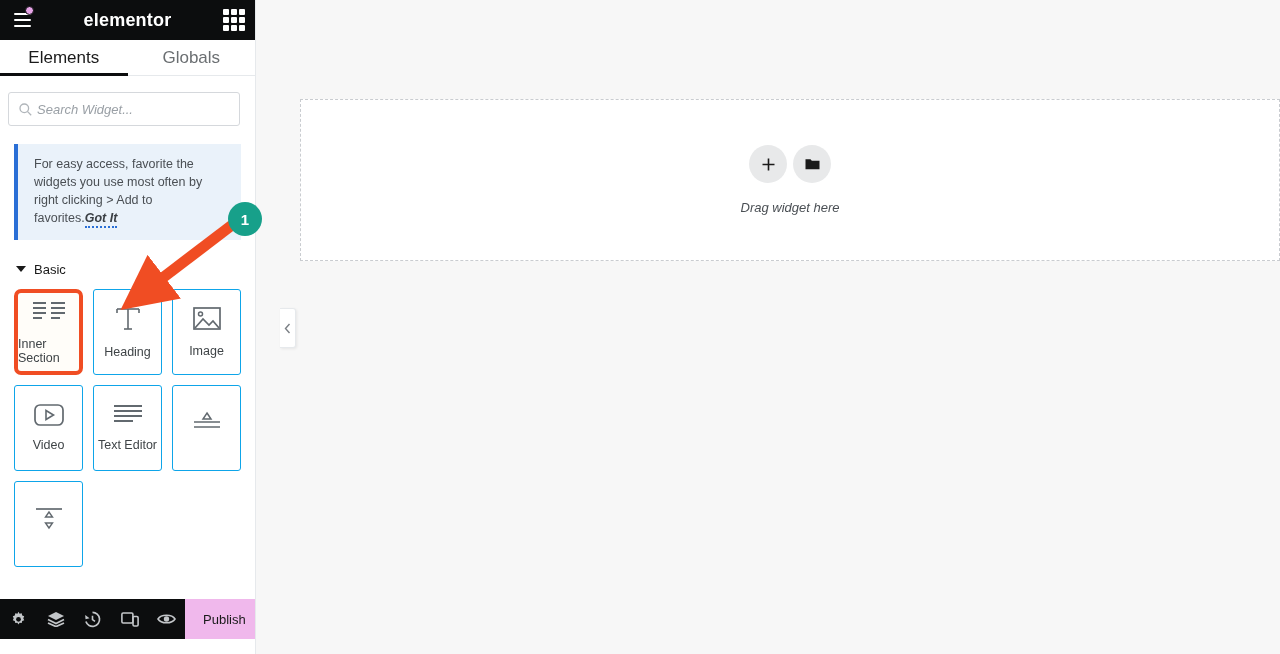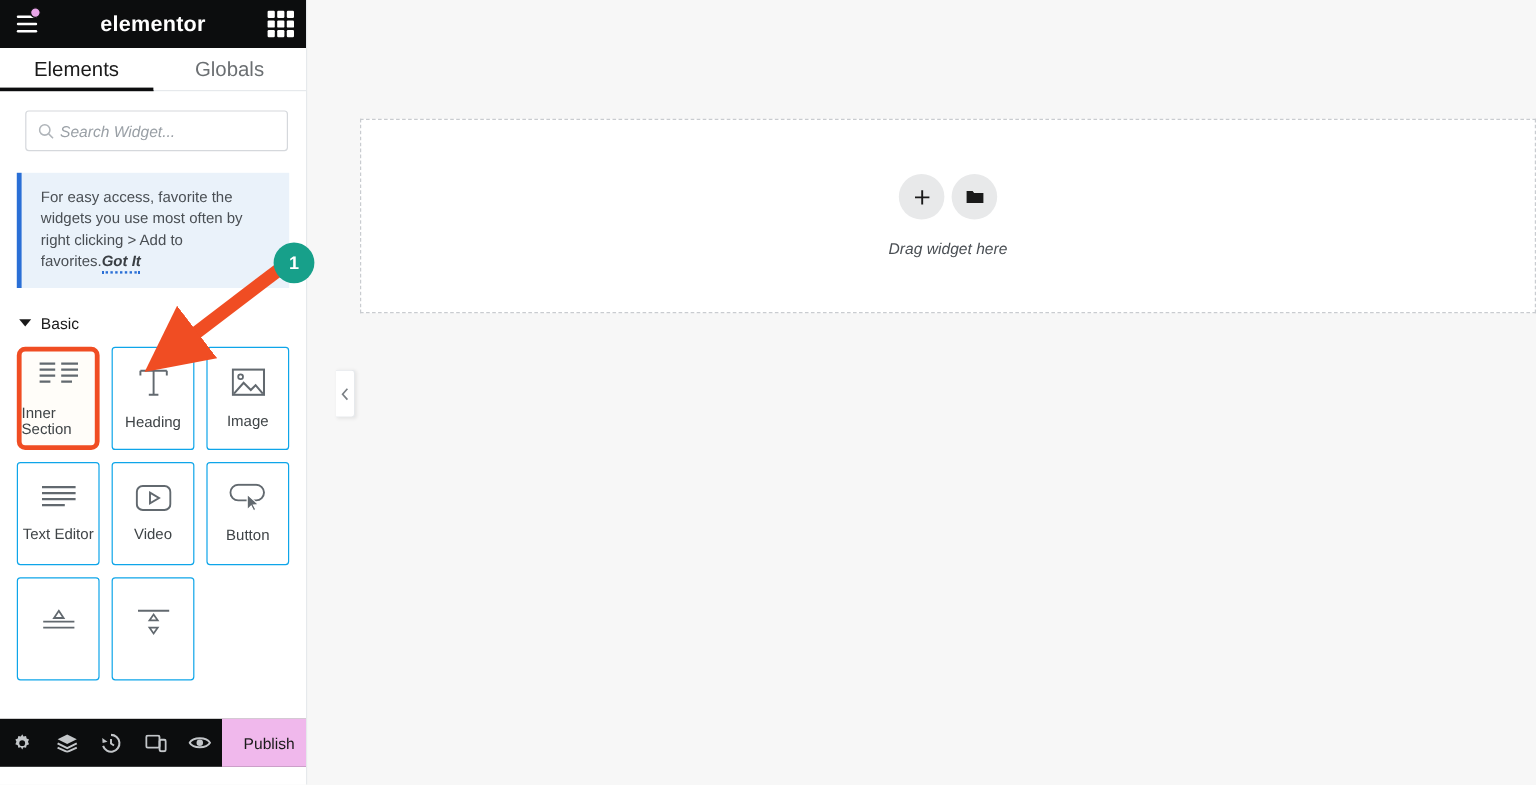--- a/index.html
+++ b/index.html
@@ -71,21 +71,21 @@
     font-size: 17px; color: #6b6f72; cursor: pointer;
     position: relative; background: #ffffff;
   }
   .tab.active { color: #1a1a1a; font-weight: 400; }
   .tab.active::after {
     content: ""; position: absolute; left: 0; right: 0; bottom: -1px;
     height: 3px; background: #0c0d0e;
   }
 
   
-  .search-wrap { padding: 16px 15px 0 21px; }
+  .search-wrap { padding: 16px 15px 0 8px; }
   .search-box {
     position: relative;
     height: 34px;
     border: 1px solid #d5d8dc;
     border-radius: 3px;
     display: flex; align-items: center;
     background: #fff;
   }
   .search-ico { margin: 0 8px 0 10px; flex: none; }
   .search-input {
@@ -338,42 +338,35 @@
         <svg width="28" height="26" viewBox="0 0 28 26">
           <rect x="1" y="2" width="26" height="21" fill="none" stroke="#62696f" stroke-width="1.7"></rect>
           <circle cx="7.5" cy="8" r="2" fill="none" stroke="#62696f" stroke-width="1.5"></circle>
           <path d="M2 22 L10 13 L16 19 L20 15 L26 22" fill="none" stroke="#62696f" stroke-width="1.7"></path>
         </svg>
         <div class="w-label">Image</div>
       </div>
 
       <div class="widget">
         <svg width="30" height="22" viewBox="0 0 30 22">
+          <rect x="1" y="1" width="28" height="20" rx="5" fill="none" stroke="#62696f" stroke-width="1.7"></rect>
+          <path d="M12 6.5 L19.5 11 L12 15.5 Z" fill="none" stroke="#62696f" stroke-width="1.6"></path>
+        </svg>
+        <div class="w-label">Video</div>
+      </div>
+
+      <div class="widget">
+        <svg width="30" height="22" viewBox="0 0 30 22">
           <g stroke="#62696f" stroke-width="1.9">
             <path d="M1 2 H29 M1 7 H29 M1 12 H29 M1 17 H20"></path>
           </g>
         </svg>
         <div class="w-label">Text Editor</div>
       </div>
 
-      <div class="widget">
-        <svg width="30" height="22" viewBox="0 0 30 22">
-          <rect x="1" y="1" width="28" height="20" rx="5" fill="none" stroke="#62696f" stroke-width="1.7"></rect>
-          <path d="M12 6.5 L19.5 11 L12 15.5 Z" fill="none" stroke="#62696f" stroke-width="1.6"></path>
-        </svg>
-        <div class="w-label">Video</div>
-      </div>
-
-      <div class="widget">
-        <svg width="32" height="24" viewBox="0 0 32 24">
-          <rect x="1" y="1" width="28" height="13" rx="6.5" fill="none" stroke="#62696f" stroke-width="1.6"></rect>
-          <path d="M15 9 L15 22 L18.3 18.7 L20.3 22.6 L22.2 21.6 L20.2 17.9 L24.6 17.6 Z" fill="#62696f" stroke="#ffffff" stroke-width="1"></path>
-        </svg>
-        <div class="w-label">Button</div>
-      </div>
 
       <div class="widget">
         <svg width="30" height="22" viewBox="0 0 30 22">
           <path d="M15 2 L19 8 H11 Z" fill="none" stroke="#62696f" stroke-width="1.5"></path>
           <path d="M2 11 H28 M2 16 H28" stroke="#62696f" stroke-width="1.6"></path>
         </svg>
         <div class="w-label"></div>
       </div>
 
       <div class="widget">

